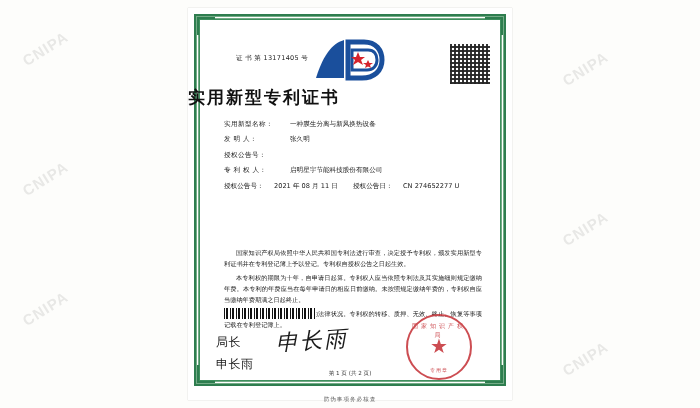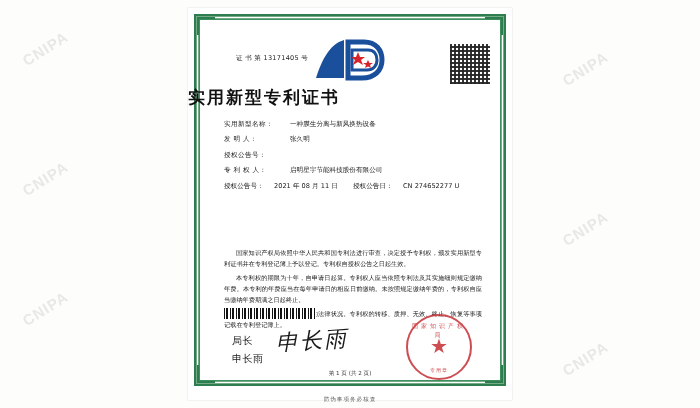--- a/index.html
+++ b/index.html
@@ -133,22 +133,22 @@
   .body-text p{margin:0 0 4px 0;text-indent:12px;}
 
   .barcode{
     position:absolute;
     left:36px;top:300px;
     width:92px;height:11px;
     background:repeating-linear-gradient(90deg,#111 0 1px,#fff 1px 2px,#111 2px 4px,#fff 4px 6px);
   }
   .sign-block{
     position:absolute;
-    left:44px;top:324px;
-    font-size:10px;
+    left:28px;top:324px;
+    font-size:12px;
     color:#1a1a1a;
     line-height:1.8;
     letter-spacing:.5px;
   }
   .signature{
     position:absolute;
     left:88px;top:318px;
     font-size:22px;
     color:#1b1b1b;
     font-family:"DejaVu Serif","Liberation Serif",serif;

